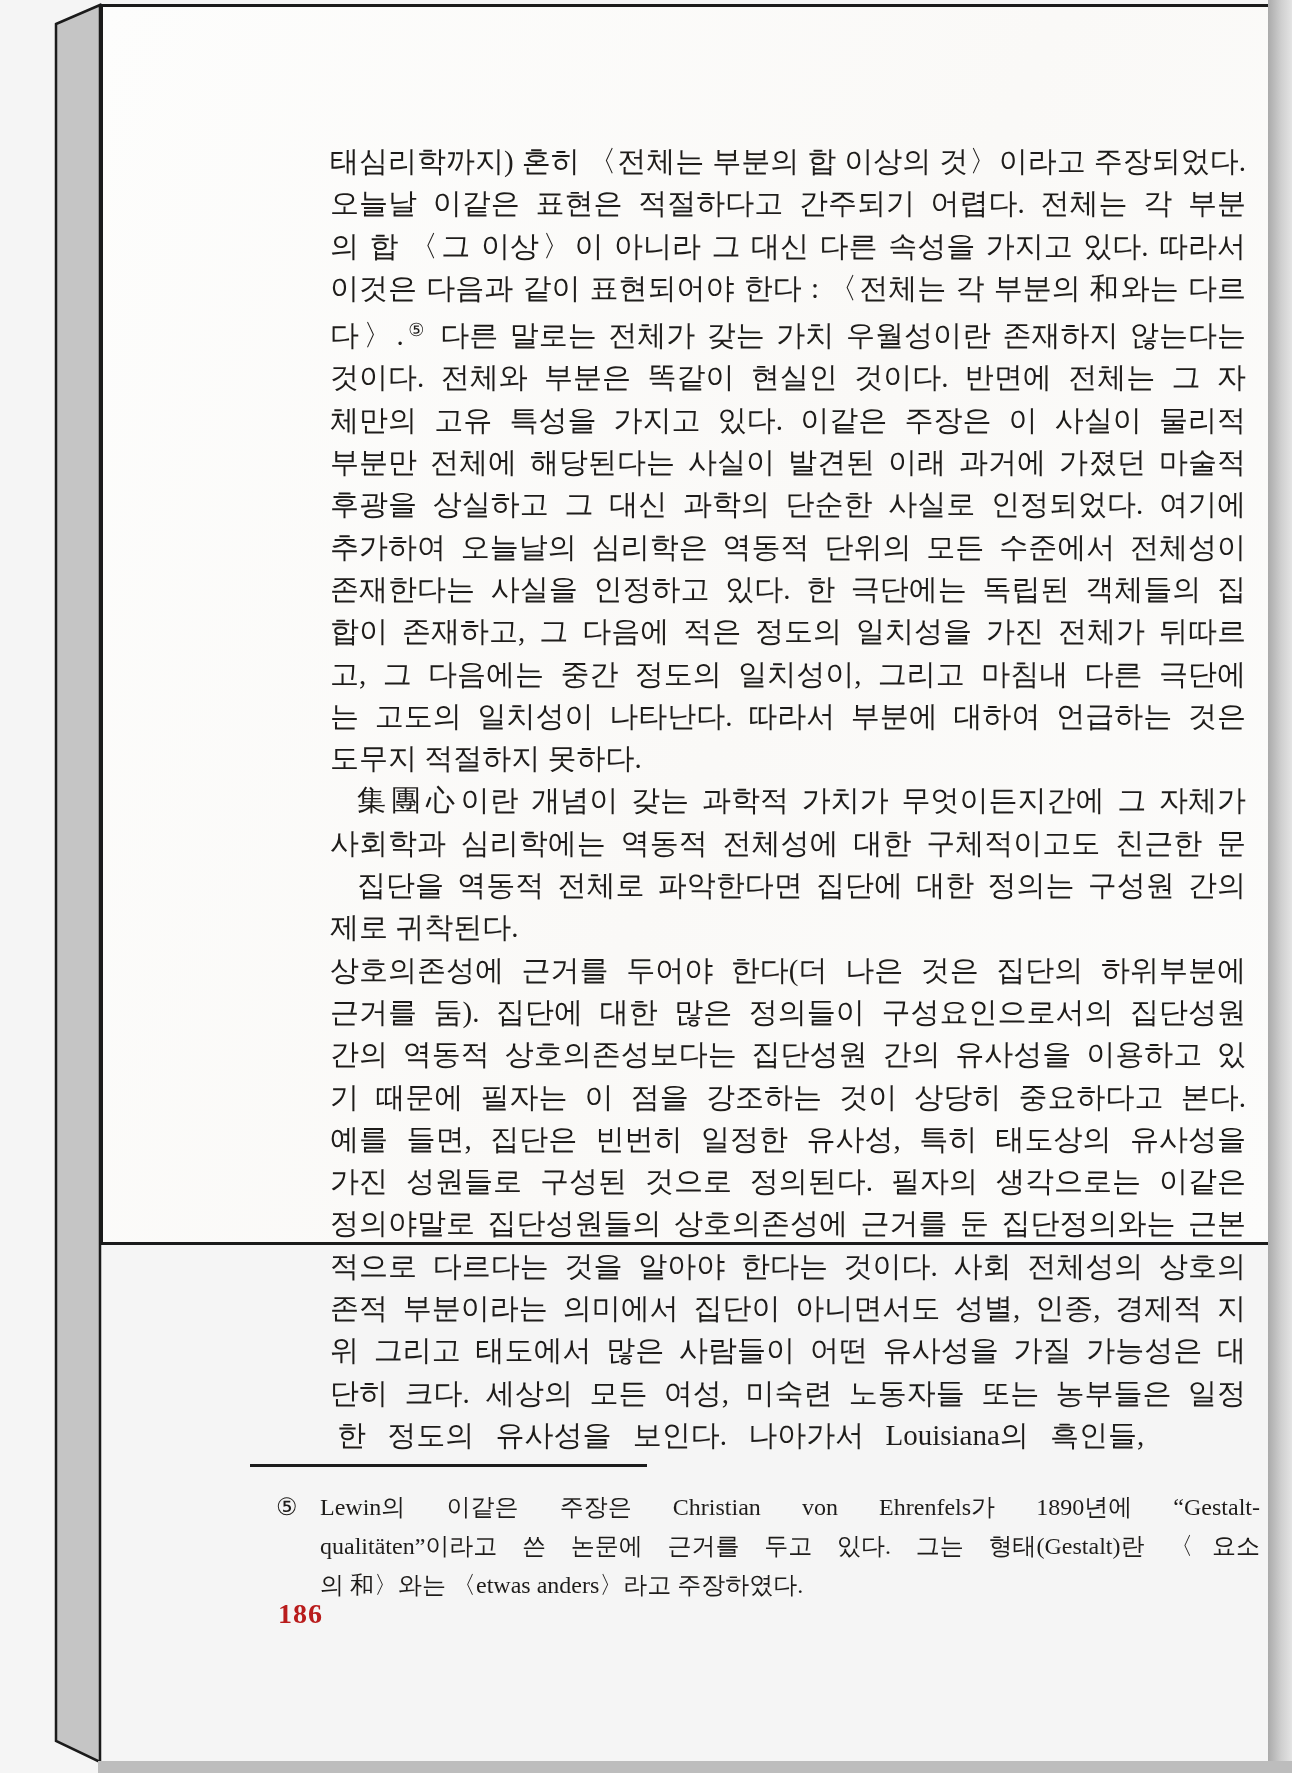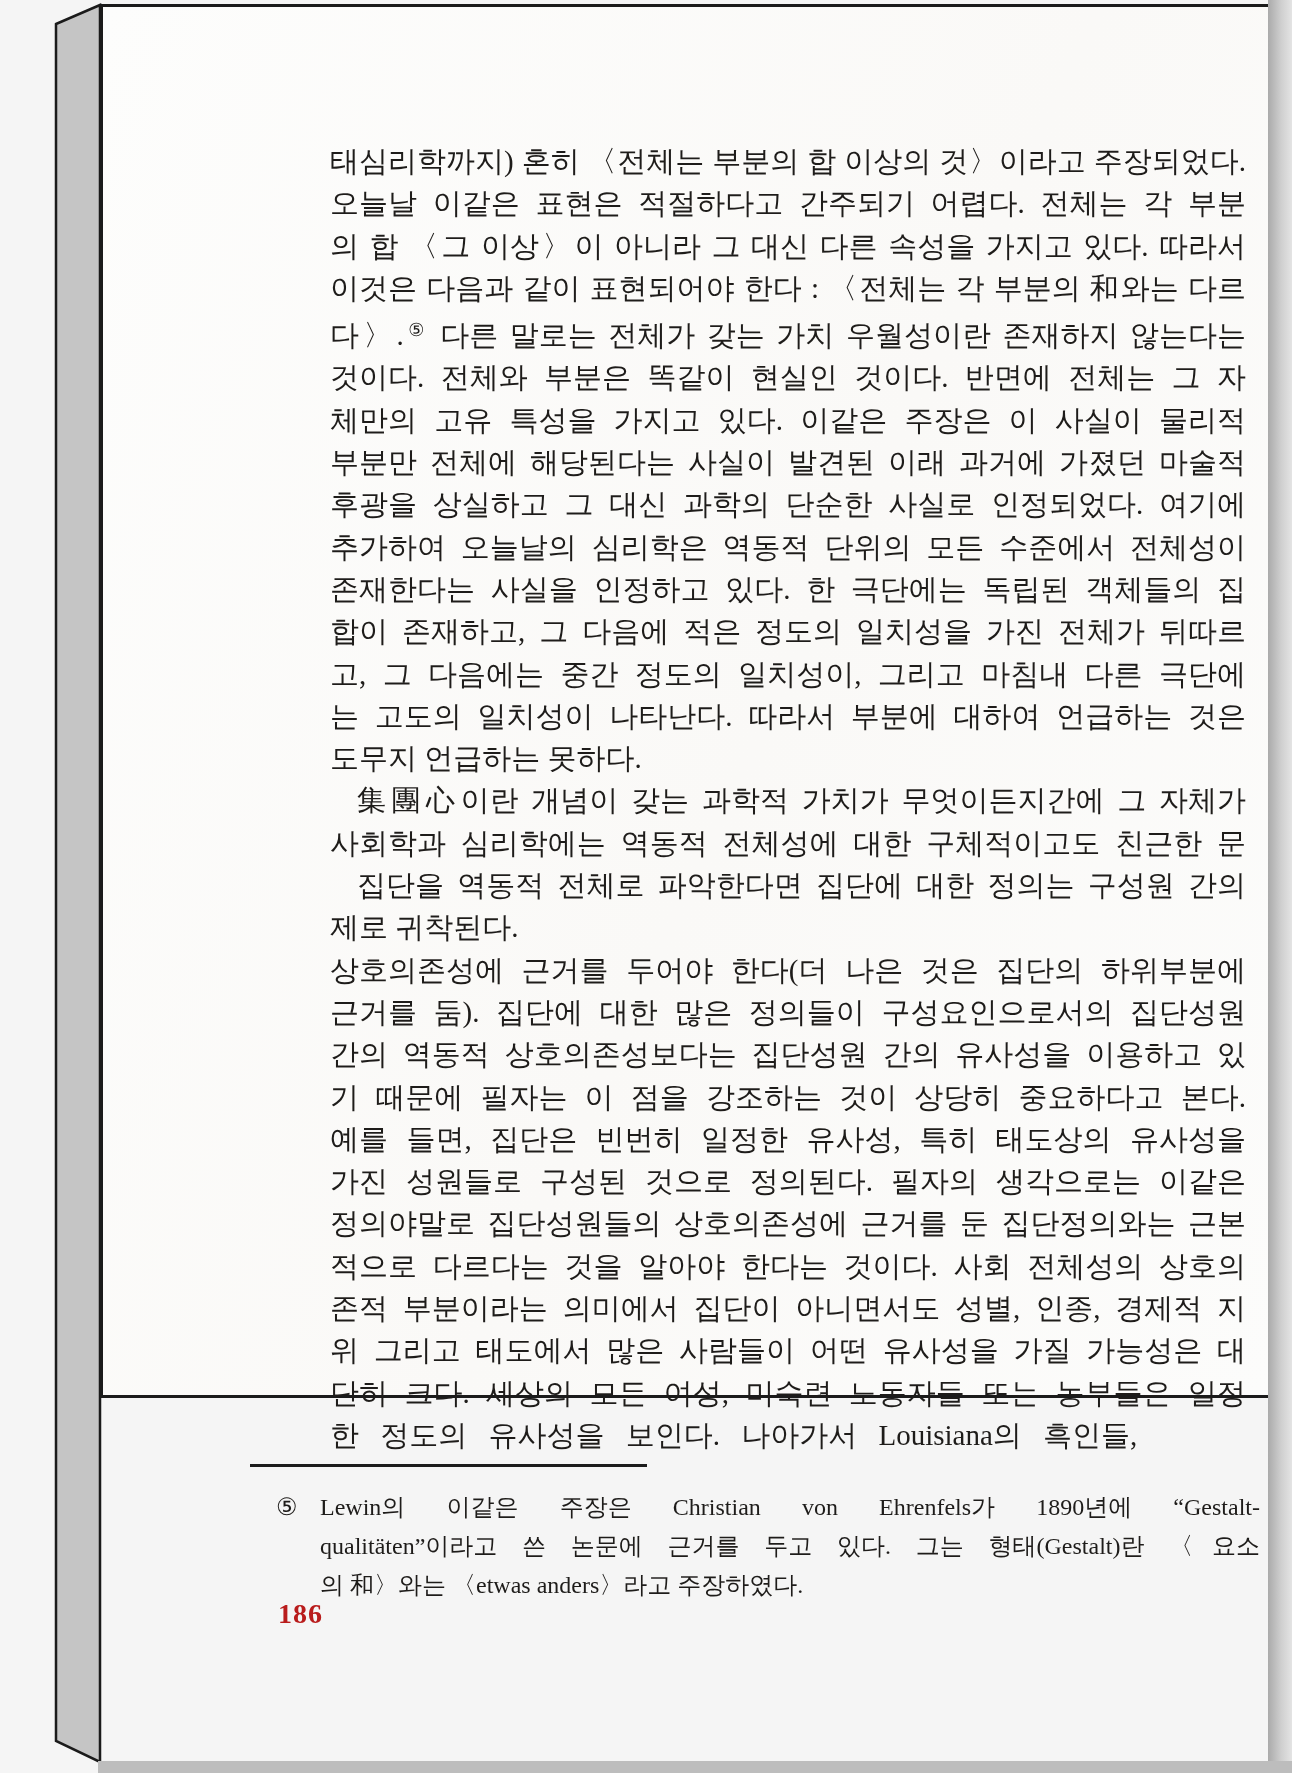--- a/index.html
+++ b/index.html
@@ -17,36 +17,36 @@
     position:absolute;left:1268px;top:0;width:24px;height:1773px;
     background:linear-gradient(to right,#aaaaaa 0%,#cfcfcf 55%,#e4e4e4 100%);
   }
   .edge-bottom{
     position:absolute;left:98px;top:1761px;width:1194px;height:12px;
     background:#bdbdbd;
   }
 
   
   .page{
-    position:absolute;left:100px;top:4px;width:1168px;height:1394px;
+    position:absolute;left:100px;top:4px;width:1168px;height:1241px;
     box-sizing:border-box;
     background:linear-gradient(115deg,#fdfdfc 0%,#faf9f7 55%,#fcfcfb 100%);
     border:3px solid #1b1b1b;border-right:none;
   }
 
   
   .body-text{
     position:absolute;left:227px;top:133px;width:916px;
     font-size:29px;line-height:42.3px;color:#1e1c1a;
     word-break:keep-all;
   }
   .bline{text-align:justify;text-align-last:justify;}
   .bline.end{text-align-last:left;}
   .bline.ind{text-indent:27px;}
-  .bline.spread{text-align-last:left;word-spacing:14px;}
+  .bline.spread{text-align-last:left;word-spacing:14px;margin-left:7px;}
   .sup{font-size:0.62em;vertical-align:9px;}
 
   
   .fn-rule{position:absolute;left:250px;top:1464px;width:397px;height:3px;background:#1c1c1c;}
   .footnote{
     position:absolute;left:252px;top:1488px;width:1008px;
     font-size:24px;line-height:39px;color:#1e1c1a;
     word-break:keep-all;
   }
   .fline{text-align:justify;text-align-last:justify;padding-left:44px;margin-left:24px;}
@@ -83,21 +83,21 @@
       </div>
       <div class="bline">것이다. 전체와 부분은 똑같이 현실인 것이다. 반면에 전체는 그 자</div>
       <div class="bline">체만의 고유 특성을 가지고 있다. 이같은 주장은 이 사실이 물리적</div>
       <div class="bline">부분만 전체에 해당된다는 사실이 발견된 이래 과거에 가졌던 마술적</div>
       <div class="bline">후광을 상실하고 그 대신 과학의 단순한 사실로 인정되었다. 여기에</div>
       <div class="bline">추가하여 오늘날의 심리학은 역동적 단위의 모든 수준에서 전체성이</div>
       <div class="bline">존재한다는 사실을 인정하고 있다. 한 극단에는 독립된 객체들의 집</div>
       <div class="bline">합이 존재하고, 그 다음에 적은 정도의 일치성을 가진 전체가 뒤따르</div>
       <div class="bline">고, 그 다음에는 중간 정도의 일치성이, 그리고 마침내 다른 극단에</div>
       <div class="bline">는 고도의 일치성이 나타난다. 따라서 부분에 대하여 언급하는 것은</div>
-      <div class="bline end">도무지 언급하는 못하다.</div>
+      <div class="bline end">도무지 적절하지 못하다.</div>
       <div class="bline ind">集團心이란 개념이 갖는 과학적 가치가 무엇이든지간에 그 자체가</div>
       <div class="bline">사회학과 심리학에는 역동적 전체성에 대한 구체적이고도 친근한 문</div>
       <div class="bline ind">집단을 역동적 전체로 파악한다면 집단에 대한 정의는 구성원 간의</div>
       <div class="bline end">제로 귀착된다.</div>
       <div class="bline">상호의존성에 근거를 두어야 한다(더 나은 것은 집단의 하위부분에</div>
       <div class="bline">근거를 둠). 집단에 대한 많은 정의들이 구성요인으로서의 집단성원</div>
       <div class="bline">간의 역동적 상호의존성보다는 집단성원 간의 유사성을 이용하고 있</div>
       <div class="bline">기 때문에 필자는 이 점을 강조하는 것이 상당히 중요하다고 본다.</div>
       <div class="bline">예를 들면, 집단은 빈번히 일정한 유사성, 특히 태도상의 유사성을</div>
       <div class="bline">가진 성원들로 구성된 것으로 정의된다. 필자의 생각으로는 이같은</div>

